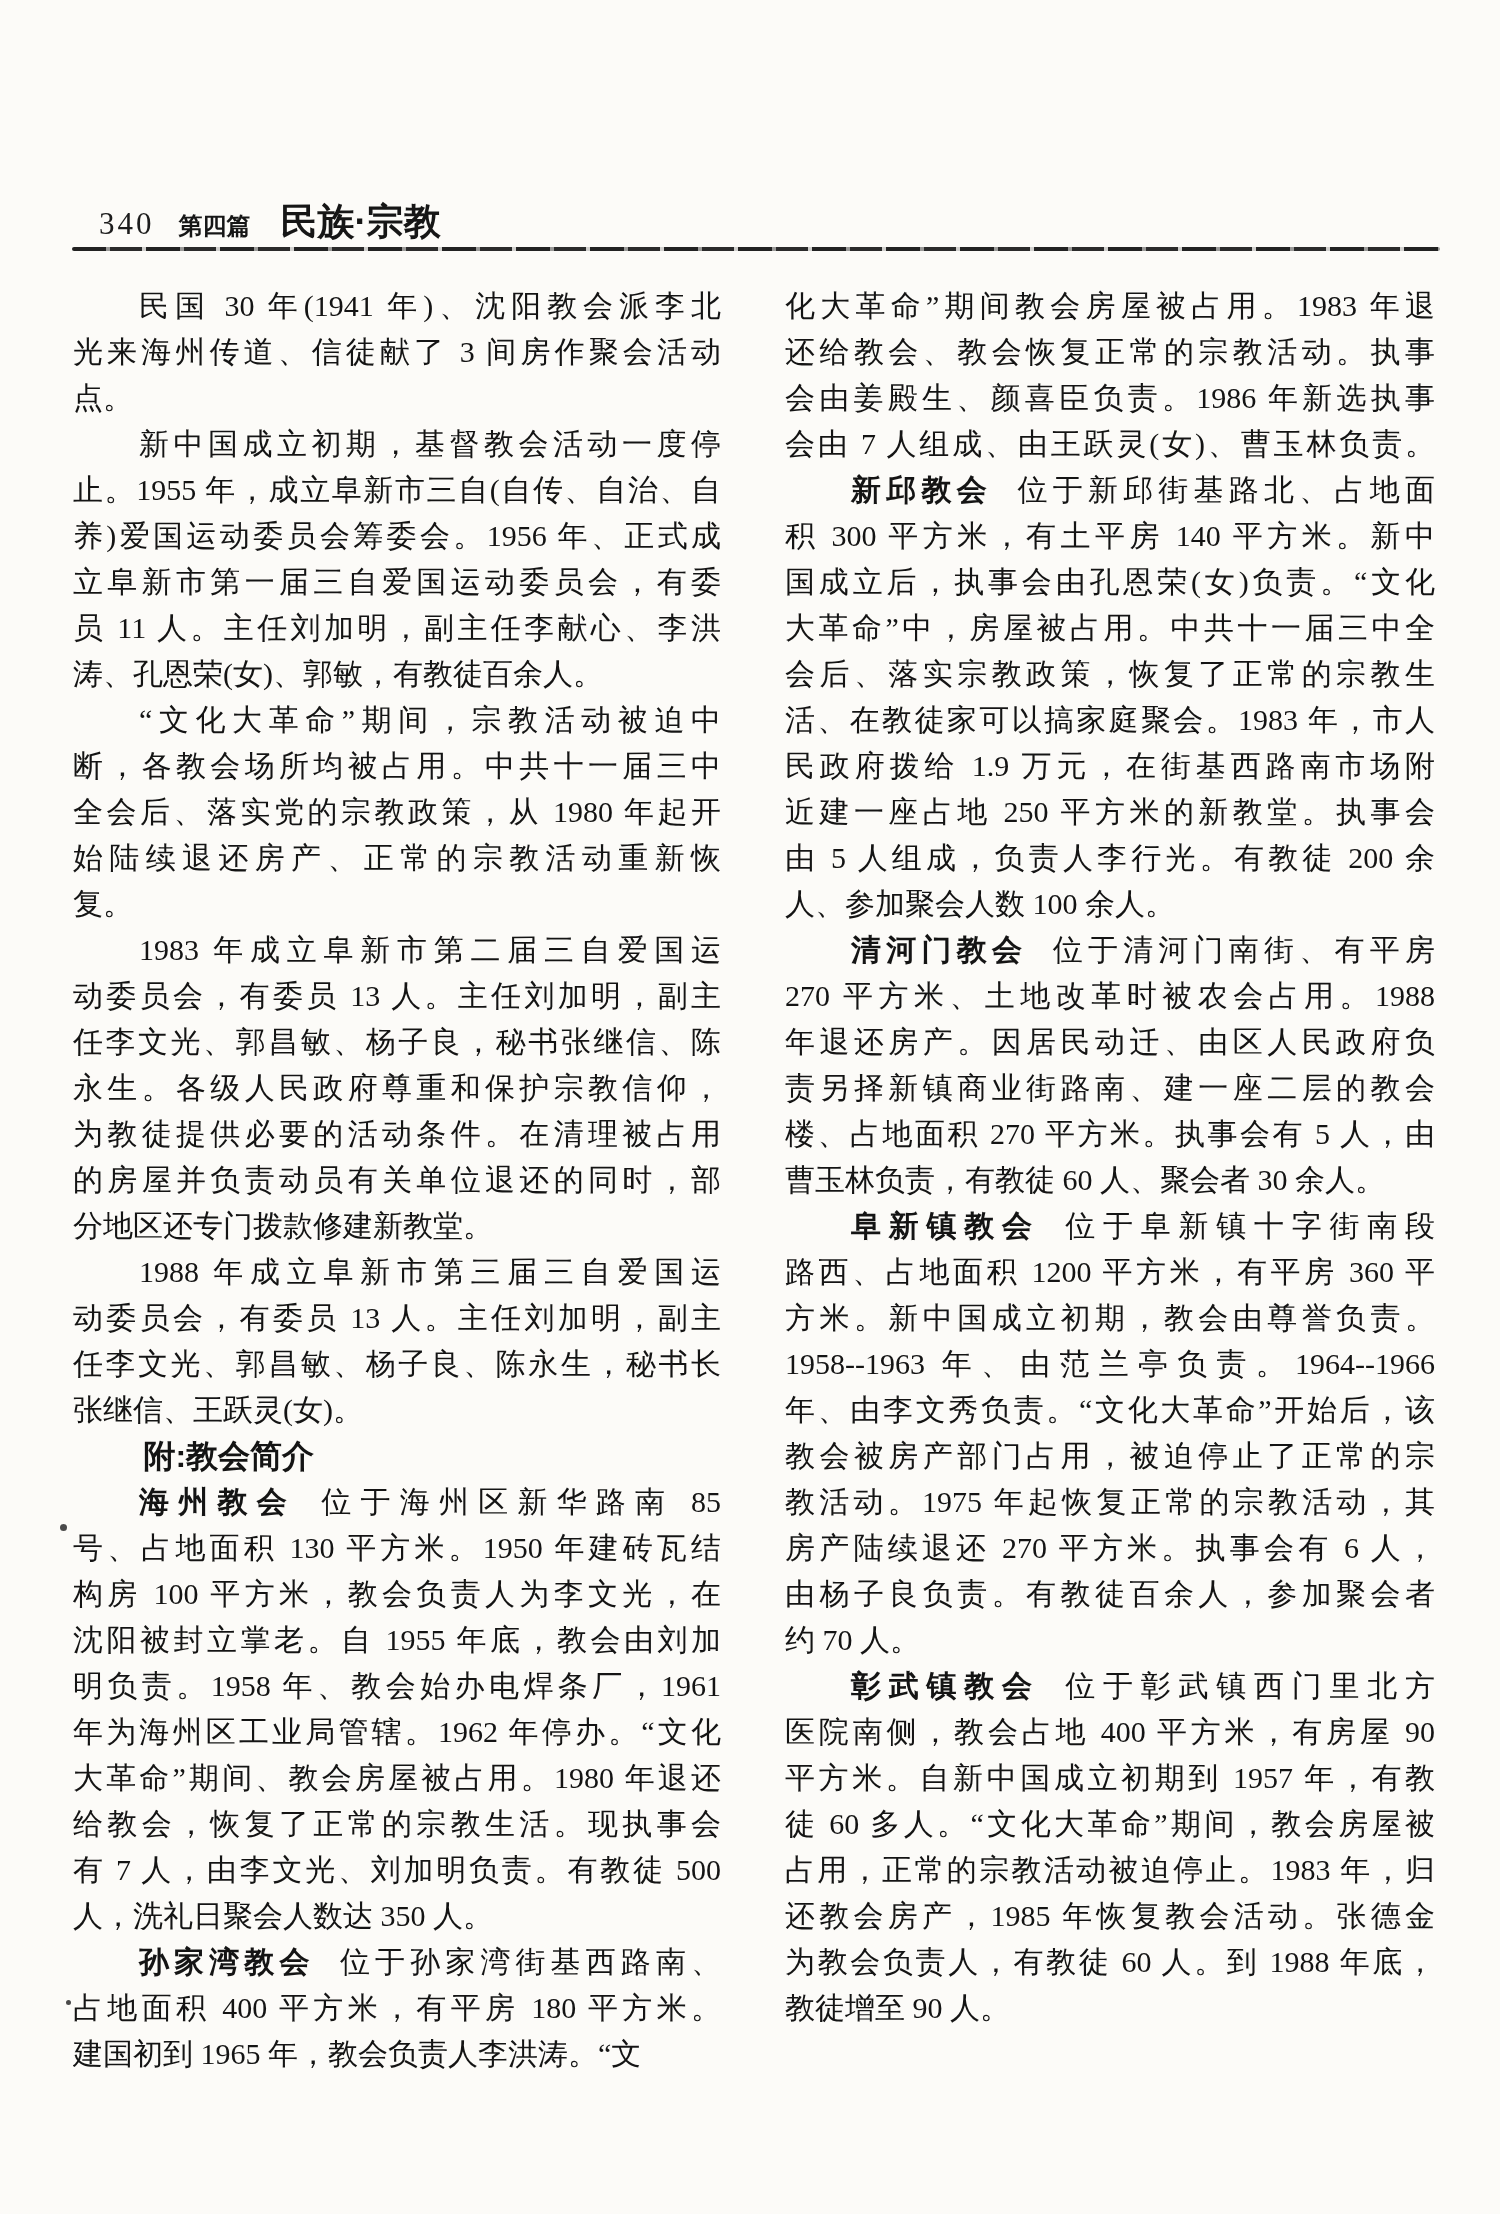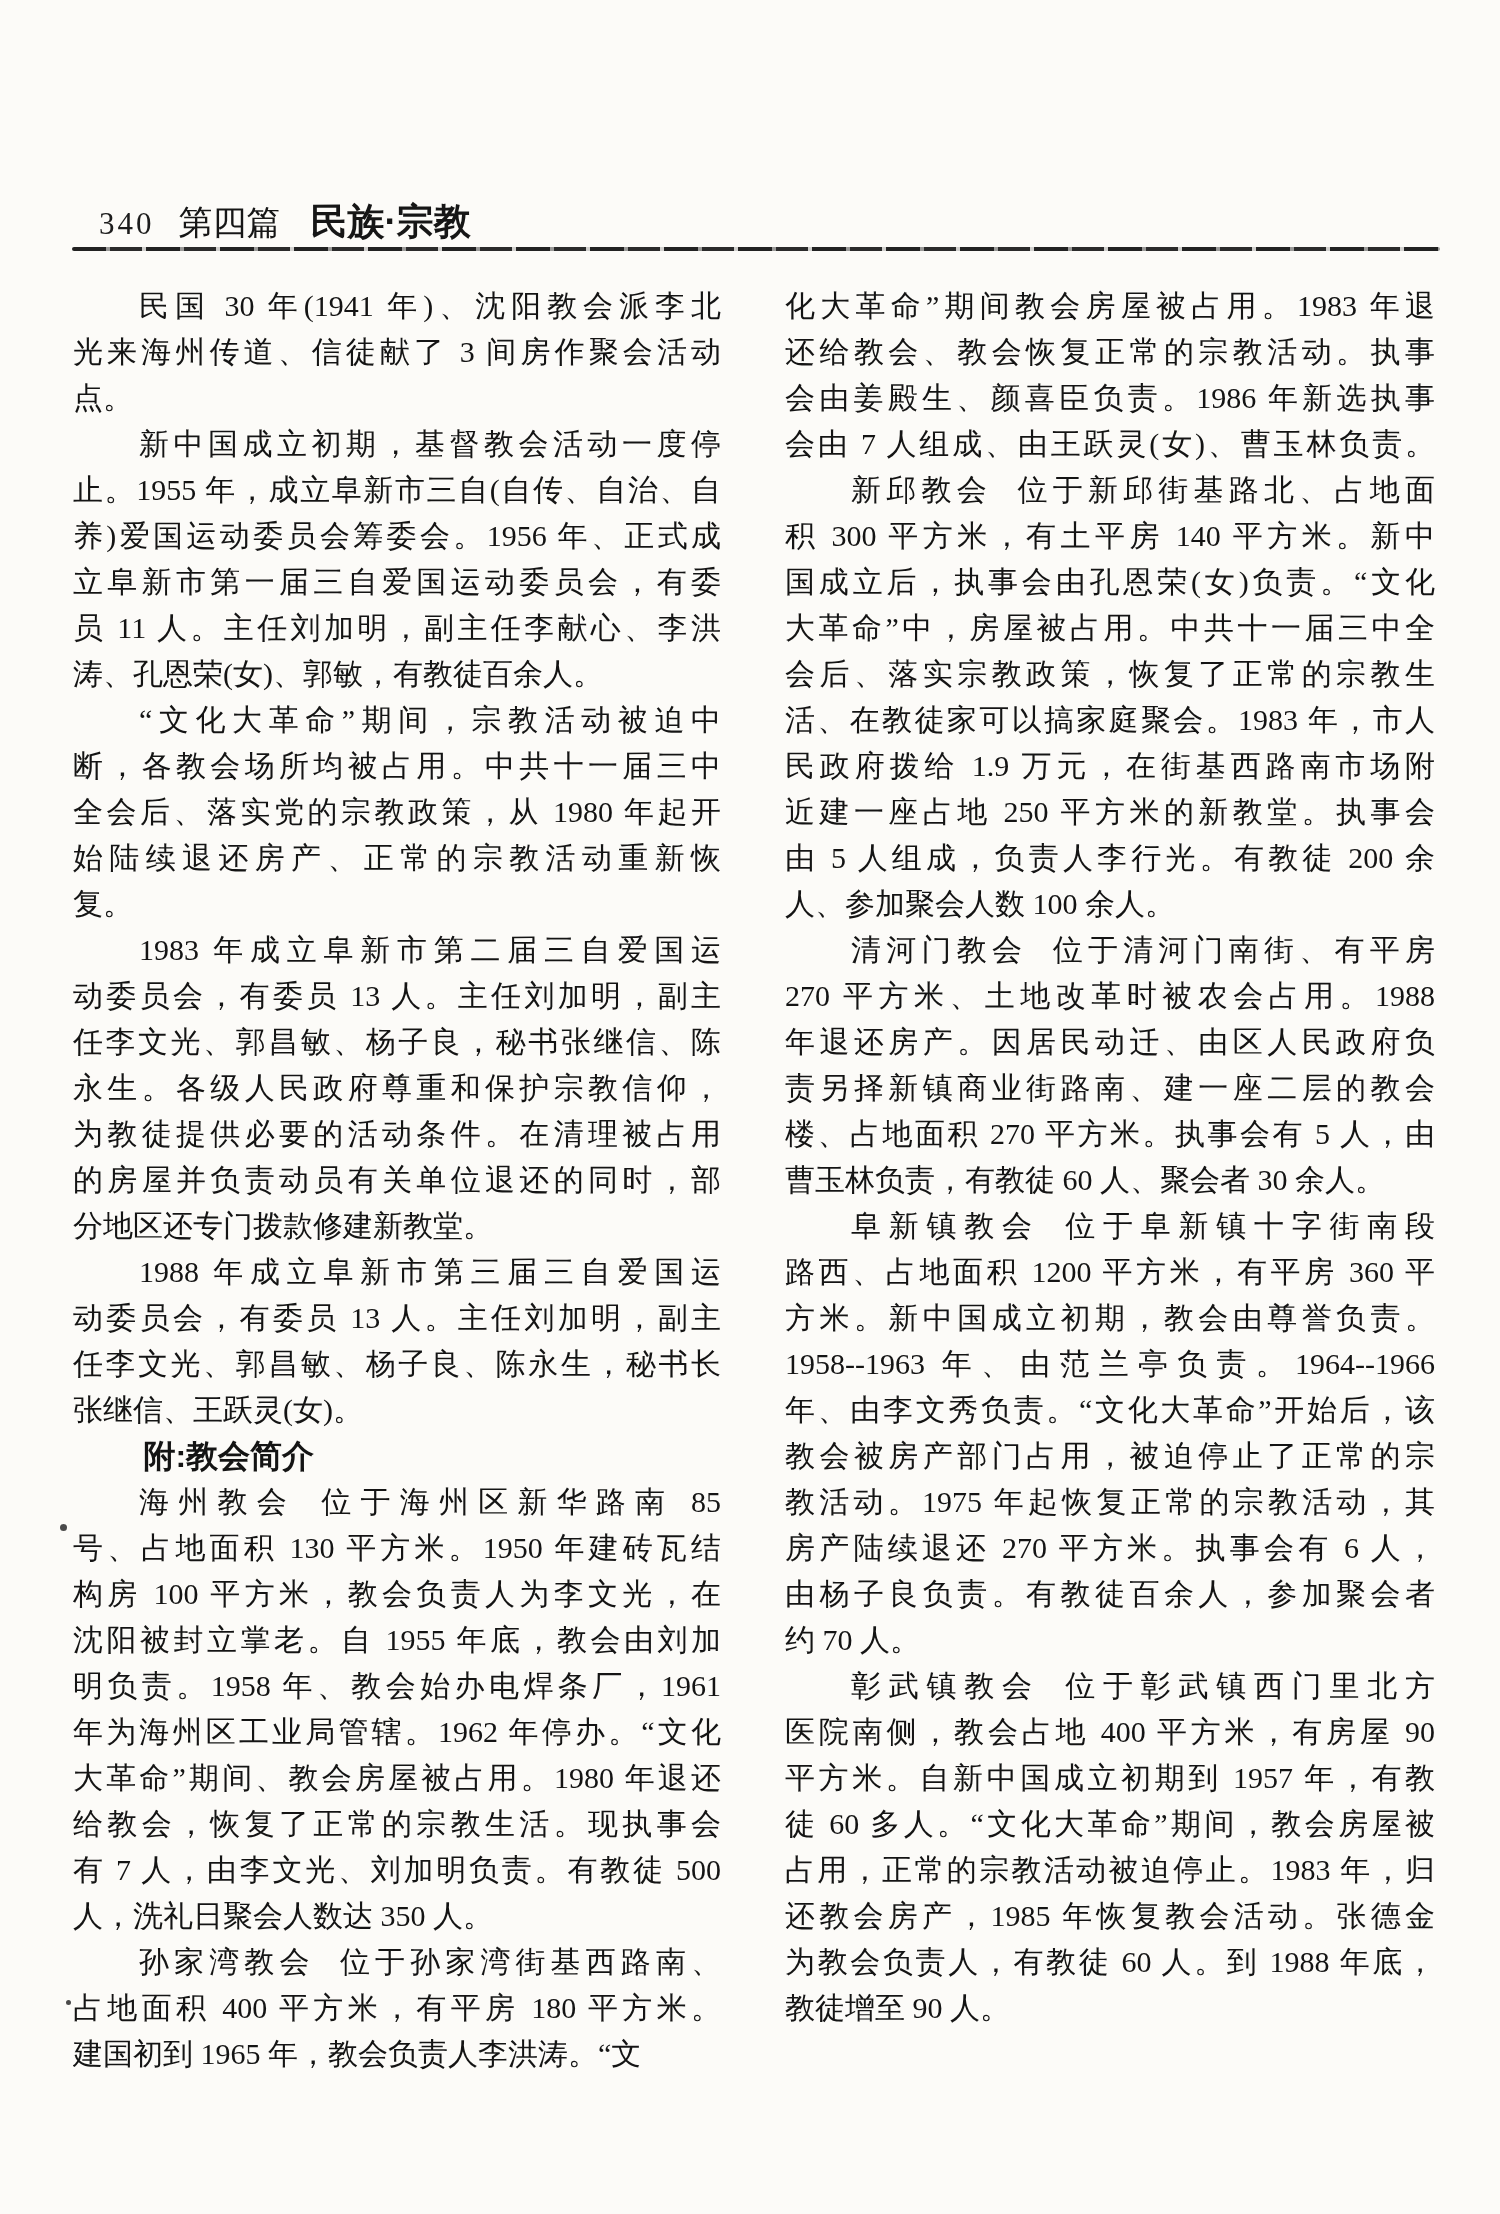--- a/index.html
+++ b/index.html
@@ -14,21 +14,21 @@
   }
   .page-header{
     position:absolute;top:197px;left:99px;
     display:flex;align-items:baseline;
     font-size:30px;white-space:nowrap;
   }
   .page-number{
     letter-spacing:3px;font-size:31px;color:#1c1c1c;
   }
   .section-label{
-    margin-left:24px;font-weight:normal;font-size:34px;
+    margin-left:24px;font-weight:bold;font-size:24px;
     font-family:"Liberation Sans","DejaVu Sans",sans-serif;
   }
   .chapter-title{
     margin-left:30px;font-weight:bold;font-size:37px;
     font-family:"Liberation Sans","DejaVu Sans",sans-serif;
   }
   .header-rule{
     position:absolute;left:72px;top:247px;width:1368px;height:4px;
     background:repeating-linear-gradient(90deg,
       #222 0px,#222 34px,
@@ -46,21 +46,21 @@
     text-justify:inter-character;
     overflow:hidden;color:#141414;
   }
   .line.end{text-align-last:auto;}
   .line.indent{text-indent:2.2em;}
   .line.heading{
     font-weight:bold;font-size:32px;
     font-family:"Liberation Sans","DejaVu Sans",sans-serif;
     text-align-last:auto;
   }
-  .pre{font-weight:normal;margin-right:.85em;}
+  .pre{font-weight:bold;margin-right:.85em;}
   
   .speck{position:absolute;background:#4a4a4a;border-radius:50%;}
   .speck.s1{left:60px;top:1524px;width:7px;height:7px;}
   .speck.s2{left:66px;top:2000px;width:5px;height:5px;}
 </style>
 </head>
 <body>
 
 <div class="page">
 

